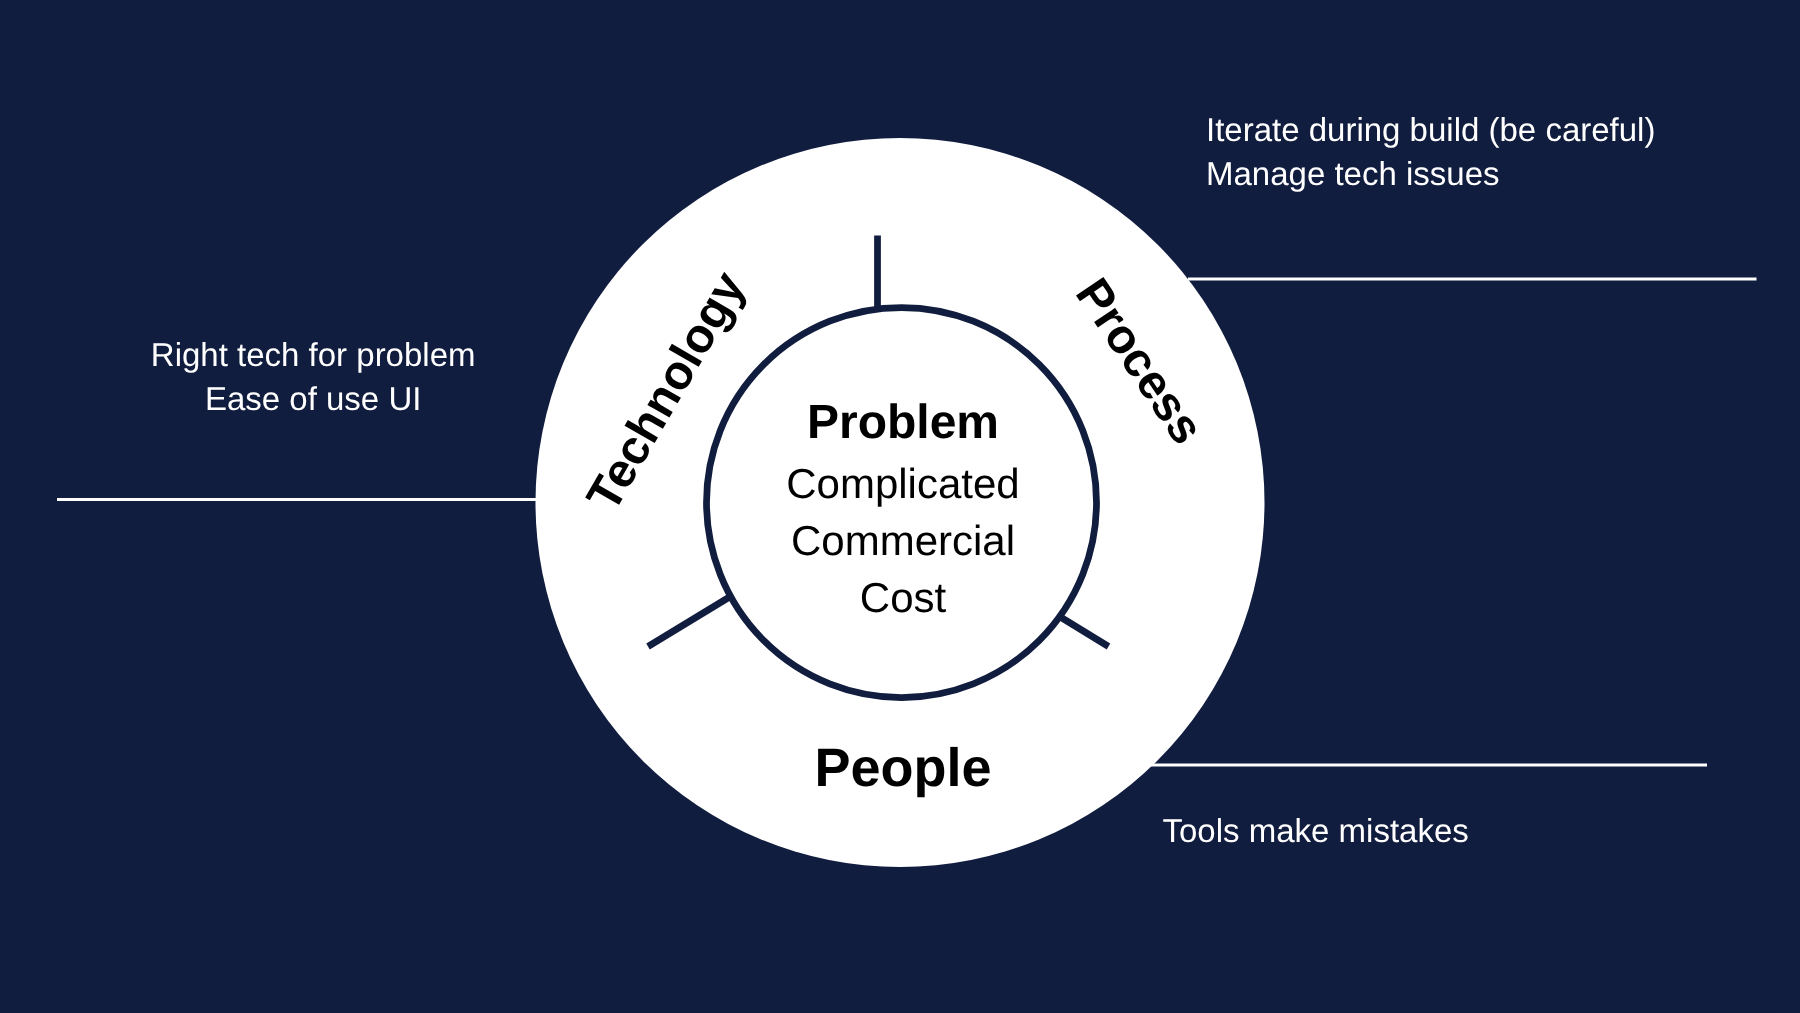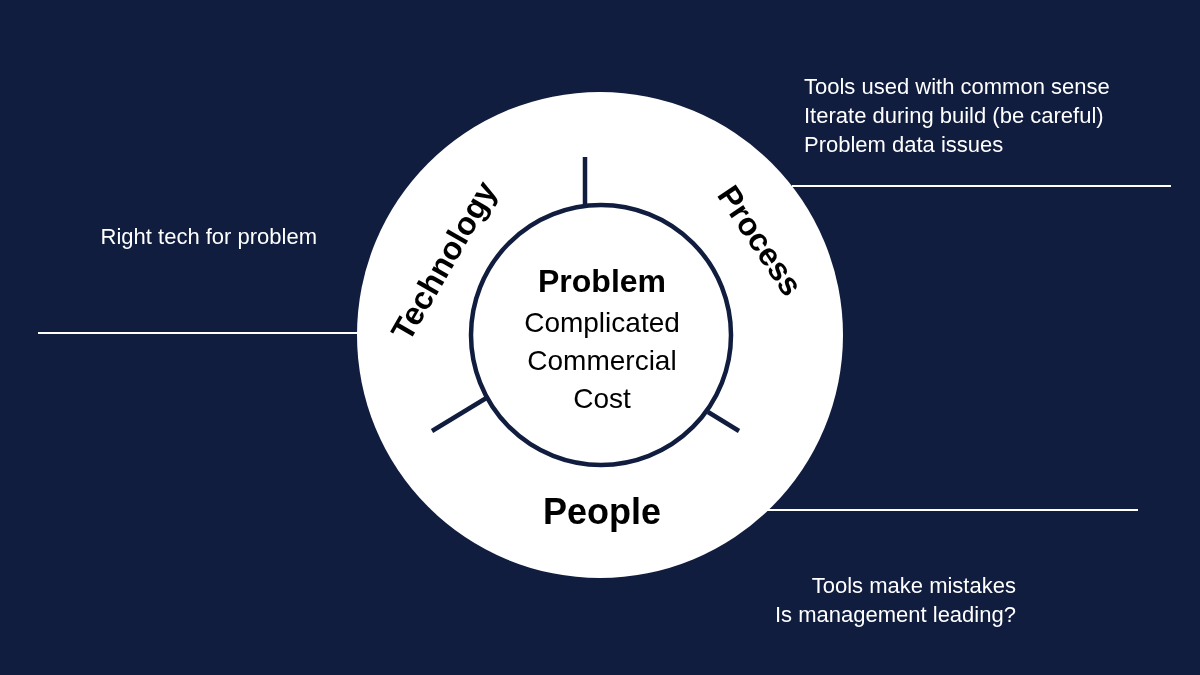--- a/index.html
+++ b/index.html
@@ -13,21 +13,21 @@
     .side-text {
       position: absolute;
       color: #ffffff;
       font-size: 22px;
       line-height: 29px;
       white-space: nowrap;
     }
     .side-text div { margin: 0; }
     #process-notes { left: 804px; top: 72px; text-align: left; }
     #technology-notes { right: 883px; top: 222px; text-align: center; }
-    #people-notes { left: 775px; top: 571px; text-align: right; }
+    #people-notes { left: 775px; top: 539px; text-align: center; }
   </style>
 </head>
 <body>
 
 <svg id="diagram" width="1200" height="675" viewBox="0 0 1200 675" xmlns="http://www.w3.org/2000/svg">
 
   <line x1="792" y1="186" x2="1171" y2="186" stroke="#ffffff" stroke-width="2"></line>
   <line x1="38" y1="333" x2="360" y2="333" stroke="#ffffff" stroke-width="2"></line>
   <line x1="766" y1="510" x2="1138" y2="510" stroke="#ffffff" stroke-width="2"></line>
 
@@ -43,25 +43,24 @@
   <text x="602" y="332" text-anchor="middle" font-family="Liberation Sans, DejaVu Sans, sans-serif" font-size="28" fill="#000000">Complicated</text>
   <text x="602" y="370" text-anchor="middle" font-family="Liberation Sans, DejaVu Sans, sans-serif" font-size="28" fill="#000000">Commercial</text>
   <text x="602" y="408" text-anchor="middle" font-family="Liberation Sans, DejaVu Sans, sans-serif" font-size="28" fill="#000000">Cost</text>
 
   <text x="0" y="0" transform="translate(446,262) rotate(-60)" text-anchor="middle" dominant-baseline="middle" font-family="Liberation Sans, DejaVu Sans, sans-serif" font-size="32" font-weight="bold" fill="#000000">Technology</text>
   <text x="0" y="0" transform="translate(758,242) rotate(56)" text-anchor="middle" dominant-baseline="middle" font-family="Liberation Sans, DejaVu Sans, sans-serif" font-size="32" font-weight="bold" fill="#000000">Process</text>
   <text x="602" y="524" text-anchor="middle" font-family="Liberation Sans, DejaVu Sans, sans-serif" font-size="36" font-weight="bold" fill="#000000">People</text>
 </svg>
 
 <div id="process-notes" class="side-text">
-  <div>Tools used with common sense</div>
   <div>Iterate during build (be careful)</div>
-  <div>Problem data issues</div>
+  <div>Manage tech issues</div>
 </div>
 
 <div id="technology-notes" class="side-text">
   <div>Right tech for problem</div>
+  <div>Ease of use UI</div>
 </div>
 
 <div id="people-notes" class="side-text">
   <div>Tools make mistakes</div>
-  <div>Is management leading?</div>
 </div>
 
 </body></html>

